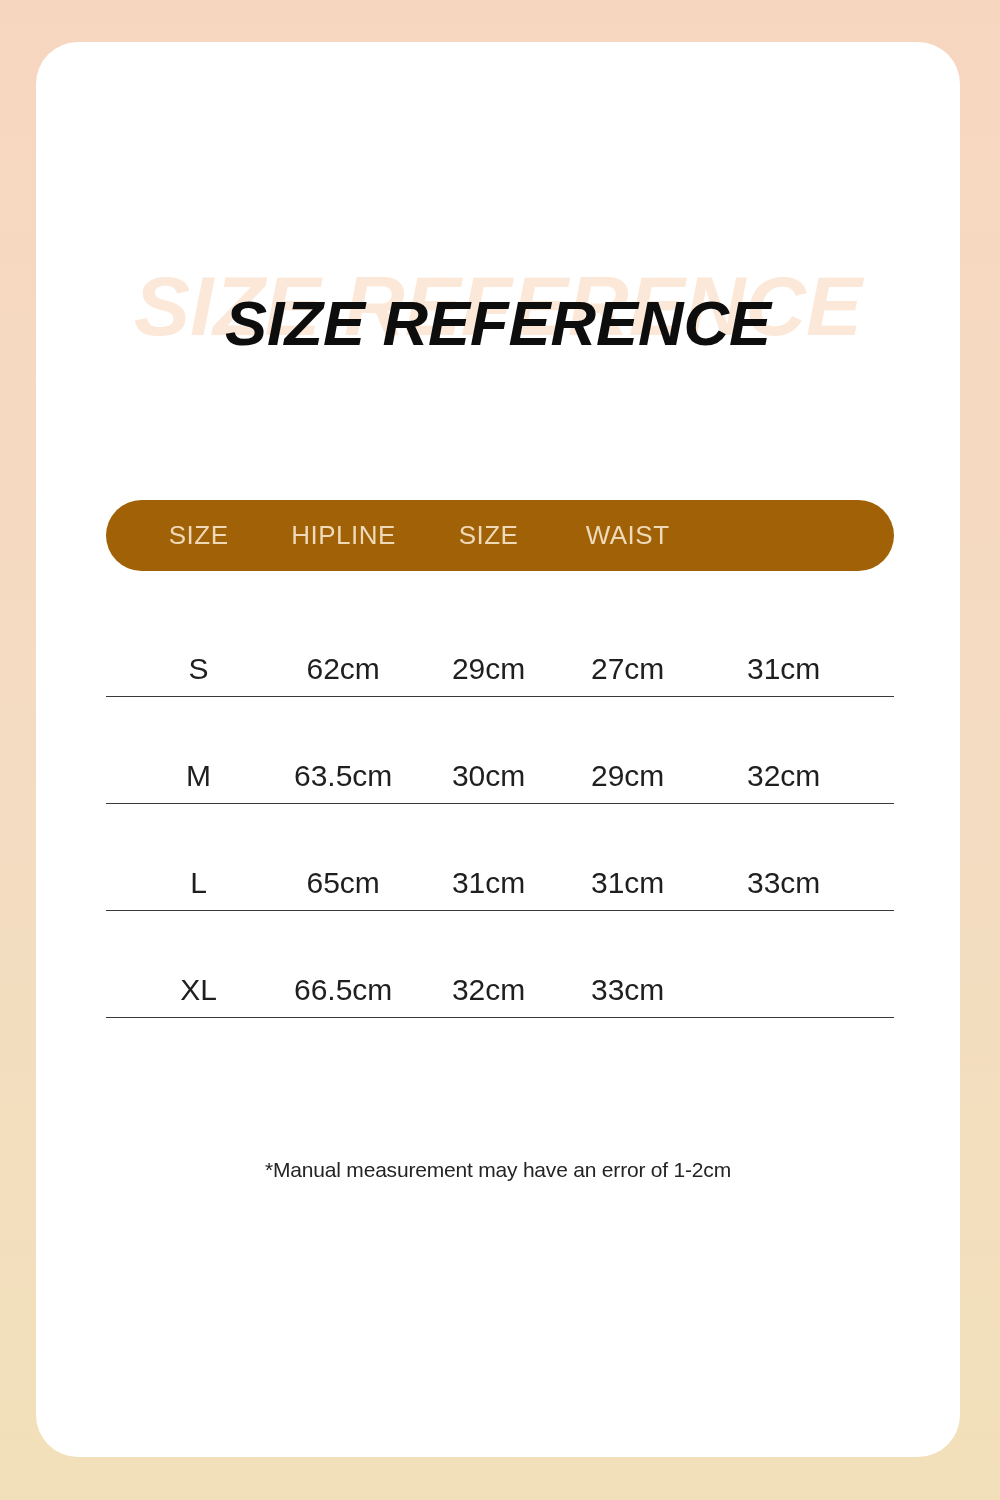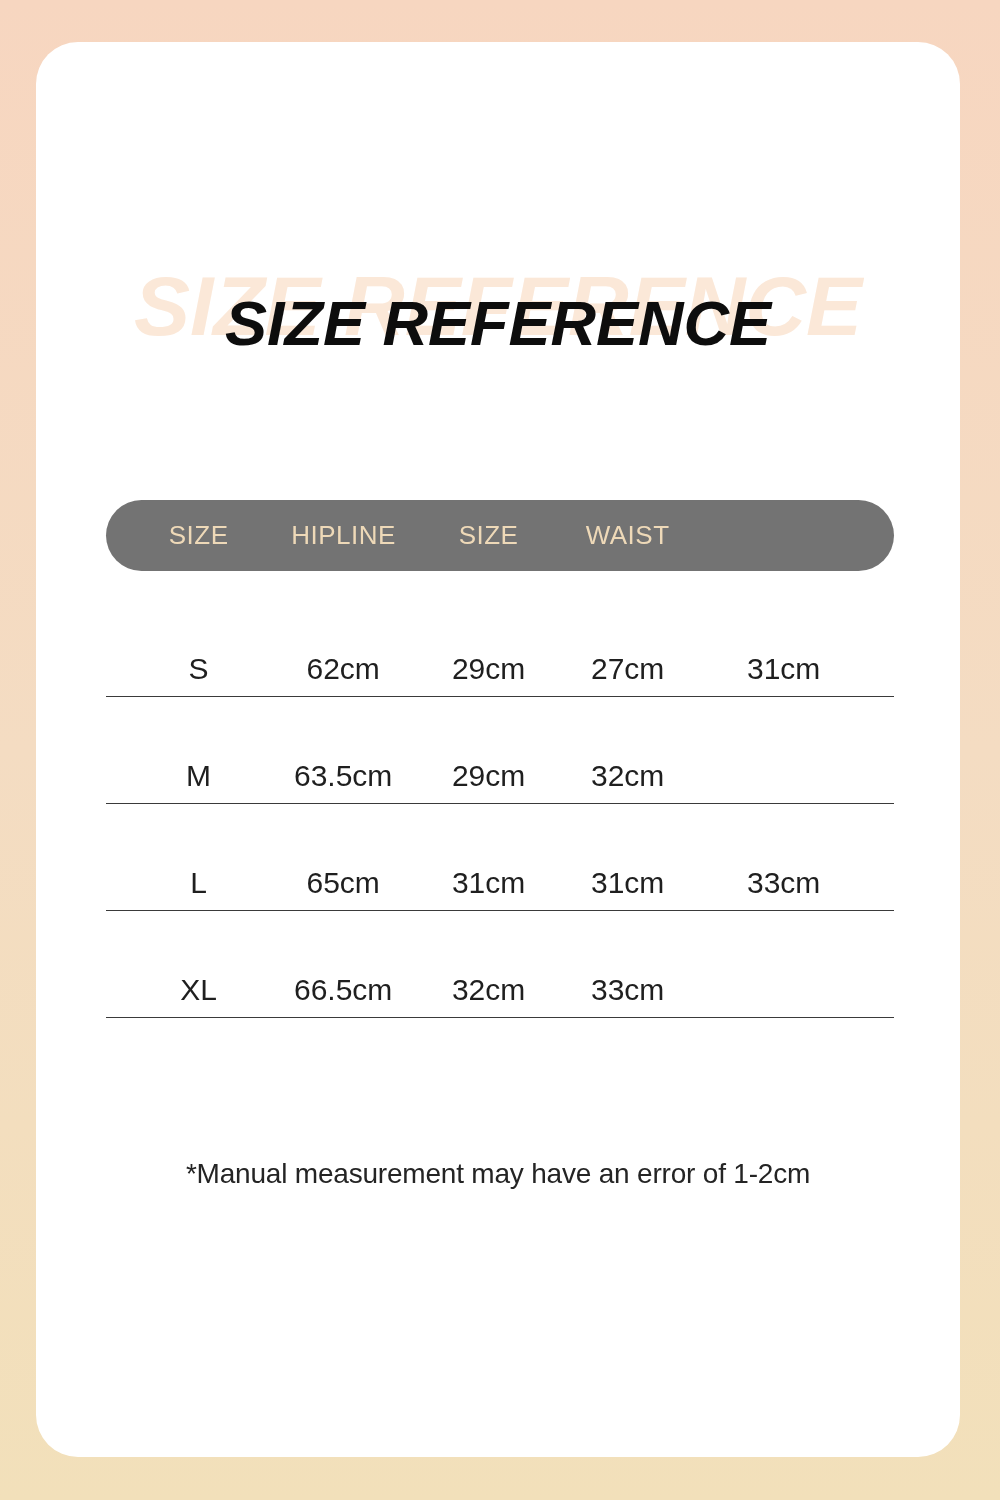--- a/index.html
+++ b/index.html
@@ -60,21 +60,21 @@
 
   
   .size-table {
     position: absolute;
     top: 458px;
     left: 70px;
     width: 788px;
   }
   .thead {
     height: 71px;
-    background: #737373;
+    background: #a16207;
     border-radius: 36px;
     display: grid;
     grid-template-columns: 23.5% 13.2% 23.7% 11.6% 28%;
     align-items: center;
     color: #eed9b8;
     font-size: 26px;
     letter-spacing: 0.5px;
   }
   .thead .cell { text-align: center; }
 
@@ -90,21 +90,21 @@
   }
   .trow:first-child { height: 126px; }
   .trow .cell { text-align: center; }
 
   .footer-note {
     position: absolute;
     top: 1116px;
     left: 0;
     right: 0;
     text-align: center;
-    font-size: 28px;
+    font-size: 21px;
     letter-spacing: -0.2px;
     color: #242424;
   }
 </style>
 </head>
 <body>
 
 <div class="page">
   <div class="card">
 
@@ -128,20 +128,21 @@
           <div class="cell">S</div>
           <div class="cell">62cm</div>
           <div class="cell">29cm</div>
           <div class="cell">27cm</div>
           <div class="cell">31cm</div>
         </div>
 
         <div class="trow">
           <div class="cell">M</div>
           <div class="cell">63.5cm</div>
+          <div class="cell">30cm</div>
           <div class="cell">29cm</div>
           <div class="cell">32cm</div>
         </div>
 
         <div class="trow">
           <div class="cell">L</div>
           <div class="cell">65cm</div>
           <div class="cell">31cm</div>
           <div class="cell">31cm</div>
           <div class="cell">33cm</div>

